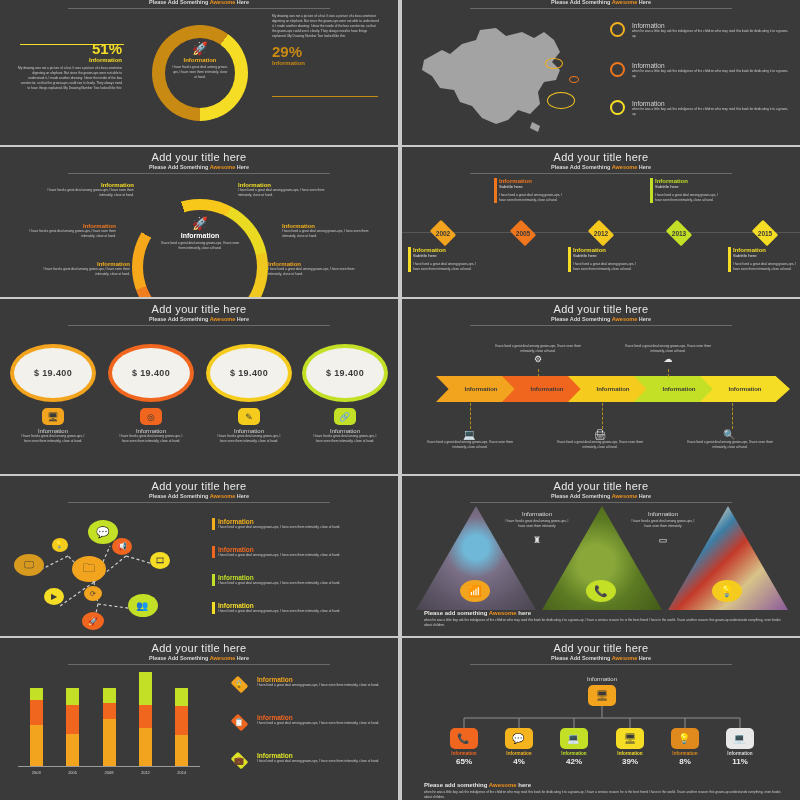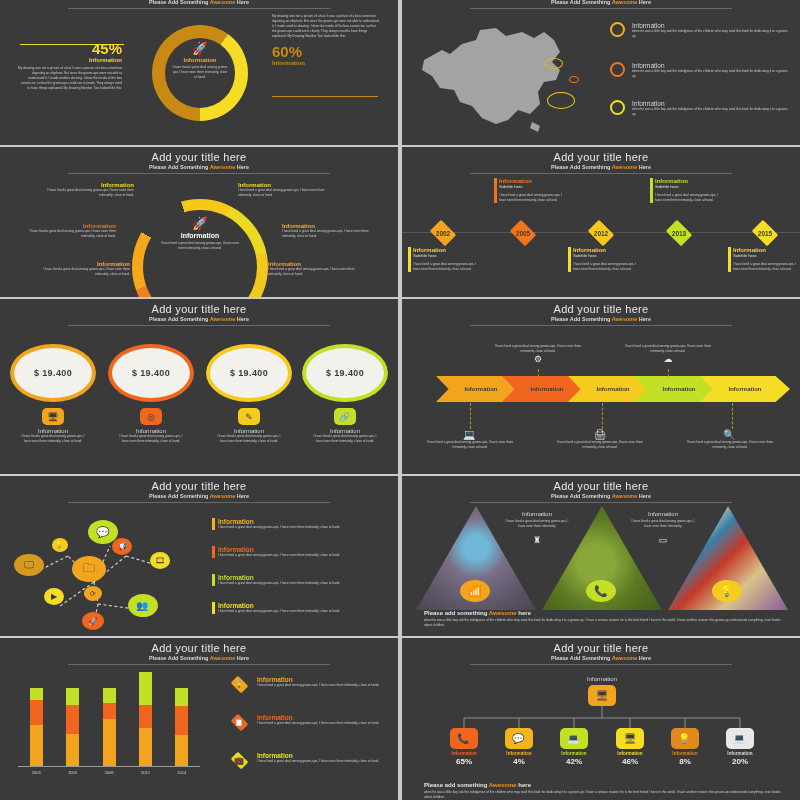--- a/index.html
+++ b/index.html
@@ -97,28 +97,28 @@
       <div class="s"><span>Please Add Something </span><em>Awesome</em><span> Here</span></div>
       <div class="rule"></div>
     </div>
     <div class="ring"></div>
     <div class="ctr">
       <div style="font-size:13px;line-height:1">🚀</div>
       <div class="info-h" style="margin-top:2px">Information</div>
       <div class="tiny" style="padding:0 12px;margin-top:2px">I have lived a great deal among grown-ups, I have seen them intimately, close at hand.</div>
     </div>
     <div class="txtL">
-      <div class="pct" style="color:#f5dd26">45%</div>
+      <div class="pct" style="color:#f5dd26">51%</div>
       <div style="color:#f5dd26;font-size:6px;font-weight:bold">Information</div>
       <div class="tiny" style="margin-top:3px">My drawing was not a picture of a hat. It was a picture of a boa constrictor digesting an elephant. But since the grown-ups were not able to understand it, I made another drawing: I drew the inside of the boa constrictor, so that the grown-ups could see it clearly. They always need to have things explained. My Drawing Number Two looked like this:</div>
     </div>
     <div style="position:absolute;left:20px;top:44px;width:104px;height:1px;background:#f5dd26"></div>
     <div class="txtR">
       <div class="tiny">My drawing was not a picture of a hat. It was a picture of a boa constrictor digesting an elephant. But since the grown-ups were not able to understand it, I made another drawing: I drew the inside of the boa constrictor, so that the grown-ups could see it clearly. They always need to have things explained. My Drawing Number Two looked like this:</div>
-      <div class="pct" style="color:#c98a14;margin-top:4px">60%</div>
+      <div class="pct" style="color:#c98a14;margin-top:4px">29%</div>
       <div style="color:#c98a14;font-size:6px;font-weight:bold">Information</div>
     </div>
     <div style="position:absolute;left:272px;top:96px;width:106px;height:1px;background:#c98a14"></div>
   </div>
 
   <div class="slide s2">
     <div class="hdr" style="margin-top:-6px">
       <div class="s"><span>Please Add Something </span><em>Awesome</em><span> Here</span></div>
       <div class="rule"></div>
     </div>
@@ -532,31 +532,31 @@
       <div class="pc">4%</div>
     </div>
     <div class="leaf" style="left:144px;top:90px">
       <div class="orgicon" style="background:#c3df26;margin:0 auto">💻</div>
       <div class="lb" style="color:#c3df26">Information</div>
       <div class="pc">42%</div>
     </div>
     <div class="leaf" style="left:200px;top:90px">
       <div class="orgicon" style="background:#f5dd26;margin:0 auto">🖥</div>
       <div class="lb" style="color:#f5dd26">Information</div>
-      <div class="pc">46%</div>
+      <div class="pc">39%</div>
     </div>
     <div class="leaf" style="left:255px;top:90px">
       <div class="orgicon" style="background:#e08a1e;margin:0 auto">💡</div>
       <div class="lb" style="color:#e08a1e">Information</div>
       <div class="pc">8%</div>
     </div>
     <div class="leaf" style="left:310px;top:90px">
       <div class="orgicon" style="background:#e8e8e8;margin:0 auto">💻</div>
       <div class="lb" style="color:#dadada">Information</div>
-      <div class="pc">20%</div>
+      <div class="pc">11%</div>
     </div>
     <div class="foot">
       <h6><span>Please add something </span><em>Awesome</em><span> here</span></h6>
       <div class="tiny" style="margin-top:2px">when he was a little boy ask the indulgence of the children who may read this book for dedicating it to a grown-up. I have a serious reason: he is the best friend I have in the world. I have another reason: this grown-up understands everything, even books about children.</div>
     </div>
   </div>
 
 </div>
 
 </body></html>

